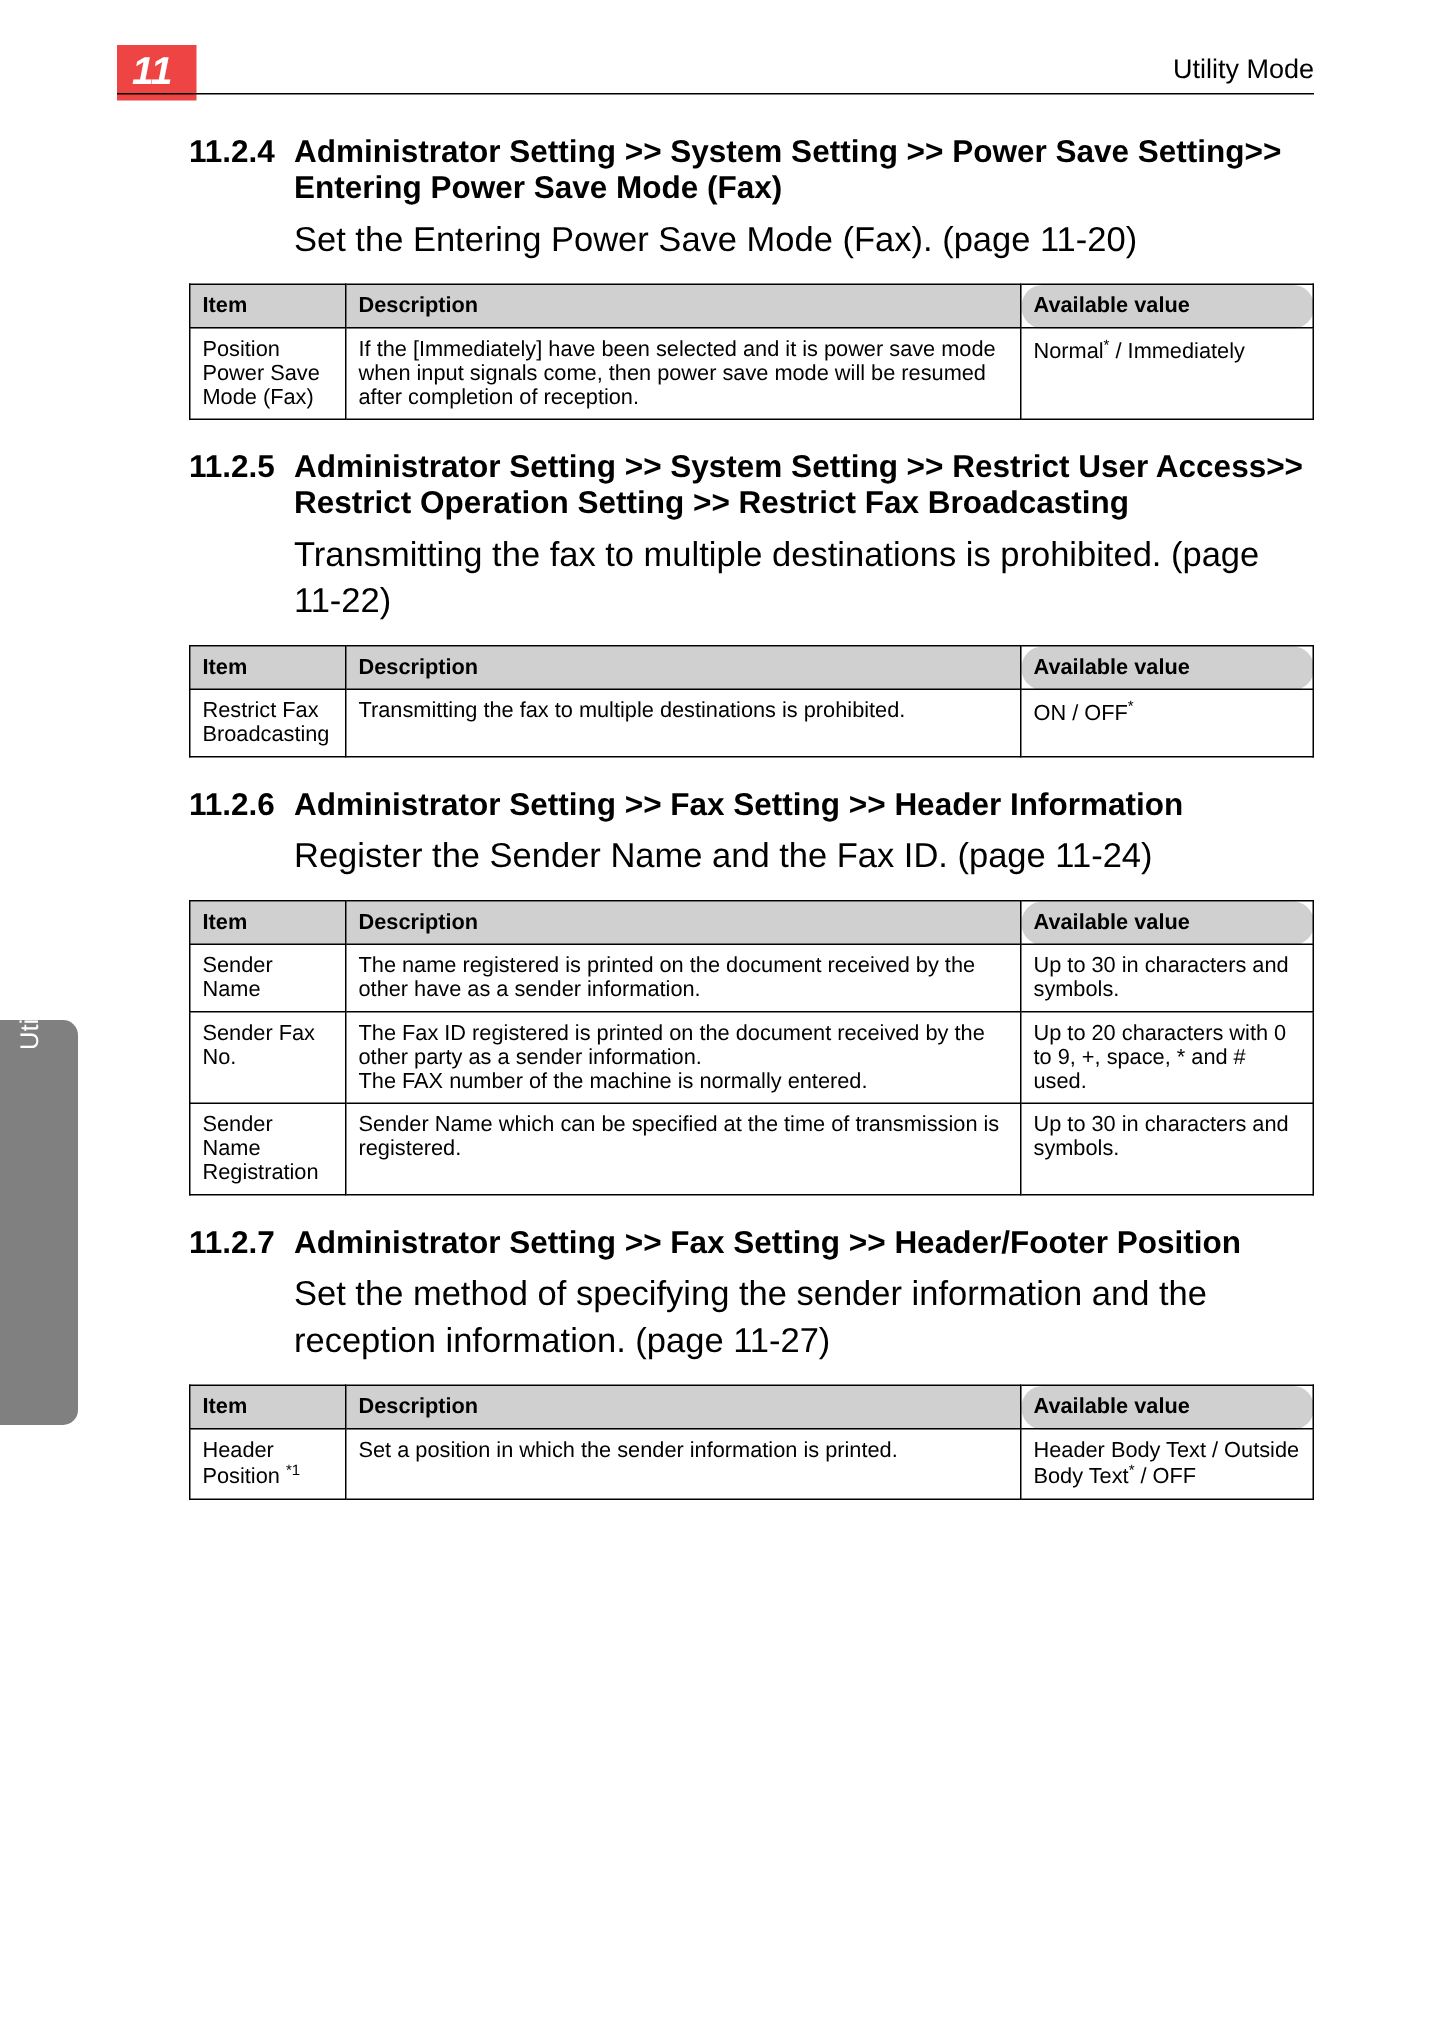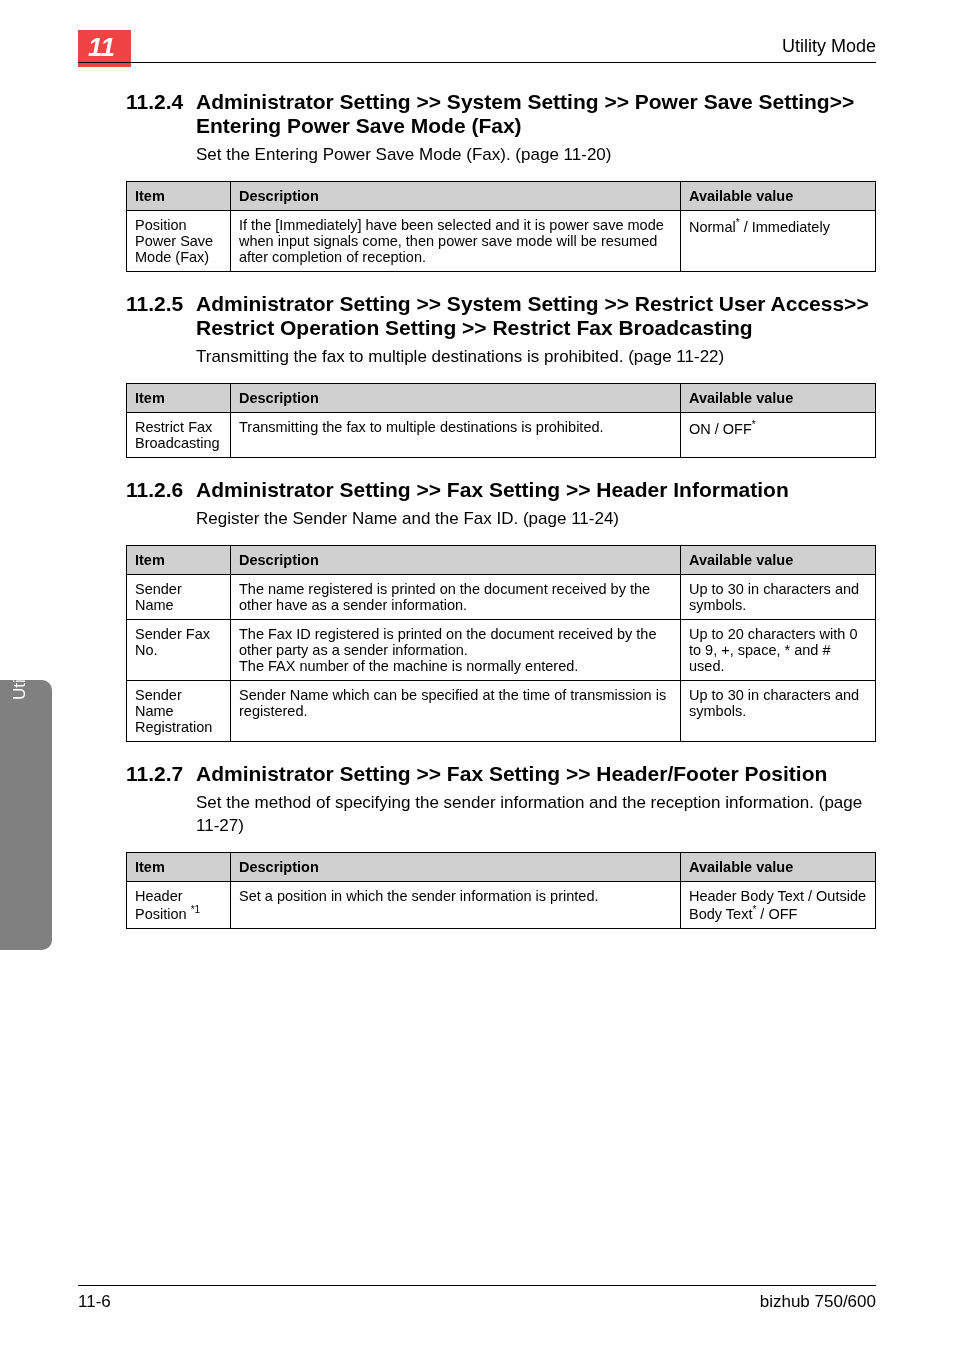--- a/index.html
+++ b/index.html
@@ -13,28 +13,28 @@
   .sidebar-tab { position: absolute; left: 0; top: 680px; width: 52px; height: 270px; background: #808080; border-top-right-radius: 10px; border-bottom-right-radius: 10px; }
   .sidebar-text { position: absolute; left: 10px; top: 700px; width: 250px; transform: rotate(-90deg); transform-origin: left top; color: #fff; font-size: 17px; text-align: left; }
   .sidebar-text .chap { margin-left: 18px; }
 
   .content { position: absolute; top: 90px; left: 126px; right: 78px; }
 
   h2.sec { font-size: 21px; font-weight: bold; margin-bottom: 6px; position: relative; padding-left: 0; }
   .sec-num { display: inline-block; width: 70px; vertical-align: top; }
   .sec-title { display: inline-block; width: calc(100% - 70px); vertical-align: top; }
 
-  p.para { font-size: 17px; margin: 6px 0 14px 70px; line-height: 1.35; }
+  p.para { font-size: 23px; margin: 6px 0 14px 70px; line-height: 1.35; }
 
   table.spec { width: 100%; border-collapse: collapse; margin: 0 0 20px 0; font-size: 14.5px; }
   table.spec th, table.spec td { border: 1px solid #000; padding: 6px 8px; text-align: left; vertical-align: top; }
   table.spec th { background: #d0d0d0; font-weight: bold; }
   table.spec .col-item { width: 104px; }
   table.spec .col-desc { width: auto; }
-  table.spec .col-avail { width: 195px; }
+  table.spec .col-avail { width: 195px; border-radius: 14px; }
 
   .footnote-star { vertical-align: super; font-size: 10px; }
 
   .footer { position: absolute; bottom: 40px; left: 78px; right: 78px; }
   .footer-rule { border-top: 1px solid #000; margin-bottom: 6px; }
   .footer-row { display: flex; justify-content: space-between; font-size: 17px; }
 </style>
 </head>
 <body>
 
@@ -146,21 +146,14 @@
         <tr>
           <td><span>Header Position </span><span class="footnote-star">*1</span></td>
           <td>Set a position in which the sender information is printed.</td>
           <td><span>Header Body Text / Outside Body Text</span><span class="footnote-star">*</span><span> / OFF</span></td>
         </tr>
       </tbody>
     </table>
 
   </div>
 
-  <div class="footer">
-    <div class="footer-rule"></div>
-    <div class="footer-row">
-      <span>11-6</span>
-      <span>bizhub 750/600</span>
-    </div>
-  </div>
 
 </div>
 
 </body></html>

